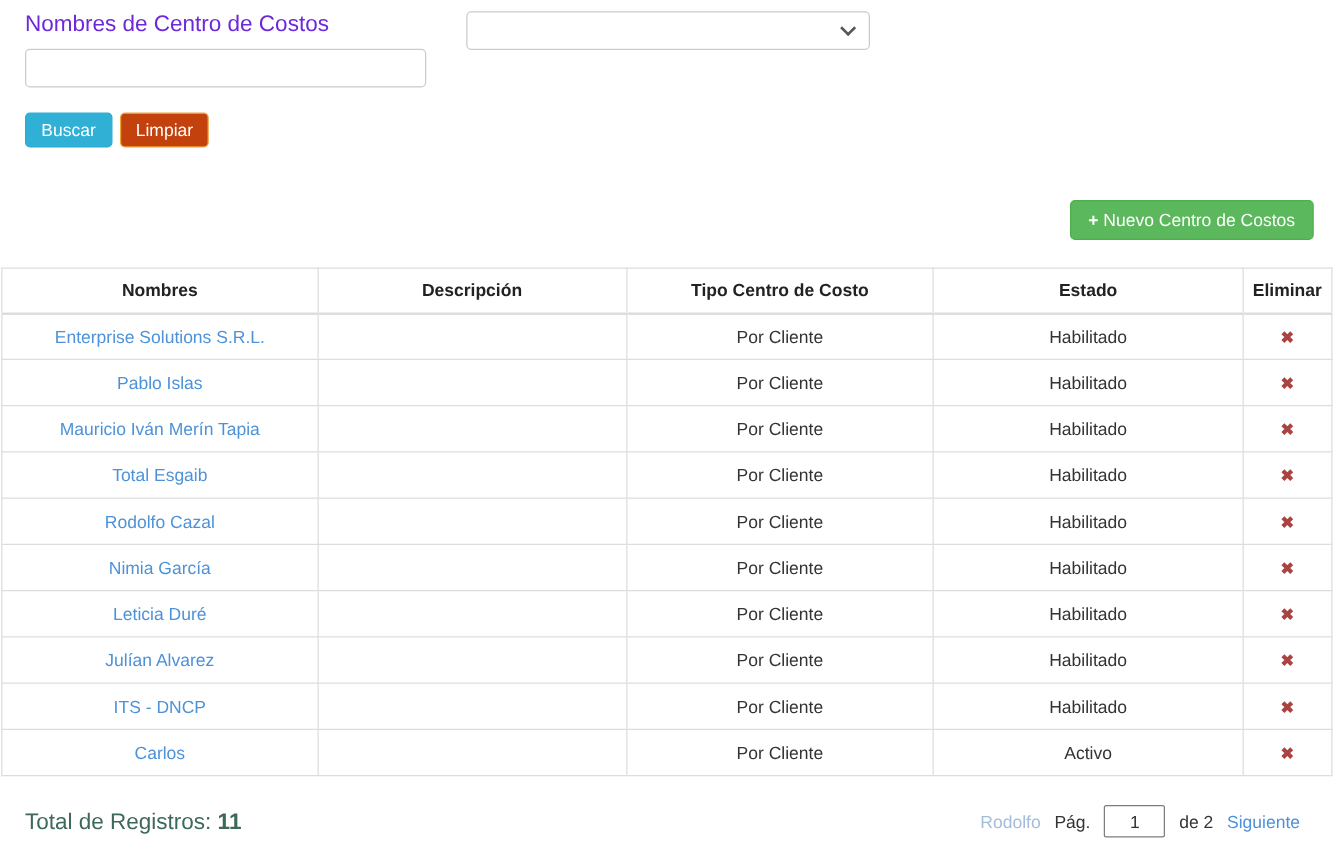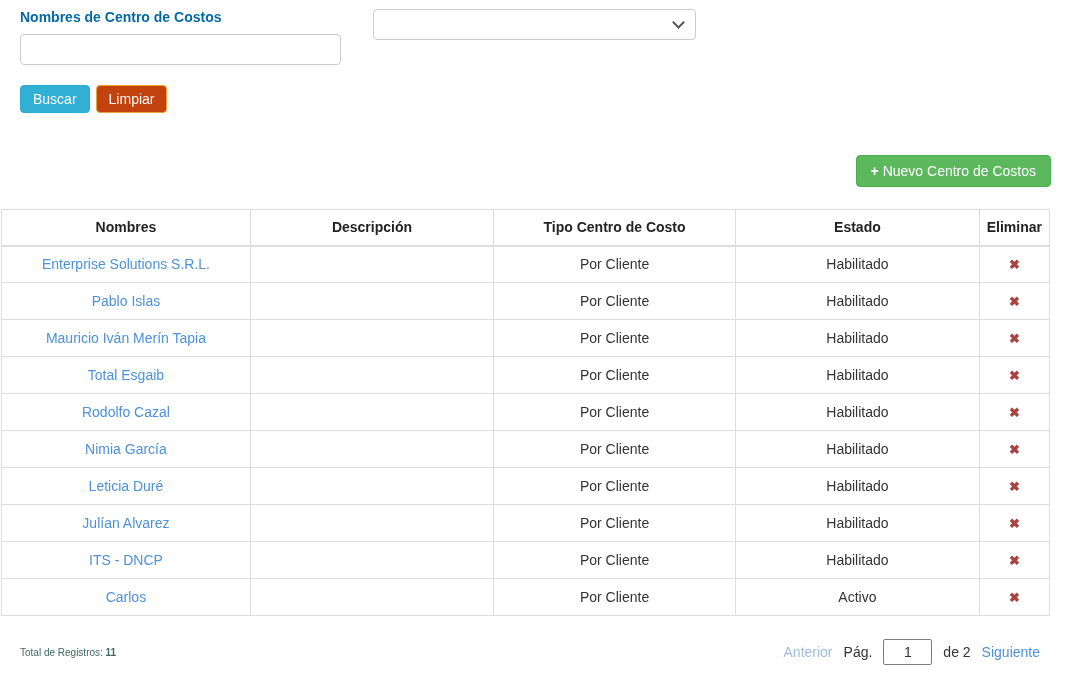--- a/index.html
+++ b/index.html
@@ -7,21 +7,21 @@
   body {
     font-family: "Liberation Sans", sans-serif;
     font-size: 14px;
     color: #333;
     overflow: hidden;
   }
 
   
   .filters { padding: 9px 20px 0 20px; display: flex; gap: 32px; }
   .filter-group { display: flex; flex-direction: column; }
-  .filter-label { font-weight: bold; font-size: 14px; color: #0369a1; margin-bottom: 9px; }
+  .filter-label { font-weight: normal; font-size: 18px; color: #6d28d9; margin-bottom: 9px; }
   .text-input {
     width: 321px; height: 31px;
     border: 1px solid #ccc; border-radius: 4px;
     padding: 0 10px; font-size: 14px; color: #333;
     font-family: "Liberation Sans", sans-serif;
     outline: none;
   }
   .select-wrap { position: relative; width: 323px; }
   .select-input {
     -webkit-appearance: none; appearance: none;
@@ -48,41 +48,41 @@
     font-family: "Liberation Sans", sans-serif;
   }
   .btn-search { background: #31b0d5; border-color: #2aabd2; }
   .btn-clear  { background: #c2410c; border-color: #eea236; }
 
   .actions-row { margin-top: 42px; padding-right: 20px; text-align: right; }
   .btn-new { background: #5cb85c; border-color: #4cae4c; padding: 7px 14px; }
   .btn-new .plus { font-weight: bold; margin-right: 4px; }
 
   
-  .table-wrap { margin: 22px 21px 0 1px; }
+  .table-wrap { margin: 22px 5px 0 1px; }
   table { width: 100%; border-collapse: collapse; table-layout: fixed; }
   th, td {
     border: 1px solid #ddd; text-align: center; vertical-align: middle;
     font-size: 14px; padding: 8px 6px; height: 37px;
   }
   th { font-weight: bold; color: #222; border-bottom: 2px solid #ddd; height: 36px; }
   col.c-nombres { width: 23.75%; }
   col.c-desc    { width: 23.2%; }
   col.c-tipo    { width: 23.1%; }
   col.c-estado  { width: 23.25%; }
   col.c-elim    { width: 6.7%; }
   .name-link { color: #4d92d8; text-decoration: none; cursor: pointer; }
   .delete-x { color: #a94442; font-weight: bold; font-size: 13px; cursor: pointer; }
 
   
   .footer {
     margin-top: 23px; padding: 0 31px 0 20px;
     display: flex; justify-content: space-between; align-items: center;
   }
-  .total-text { color: #3d685c; font-size: 10px; }
+  .total-text { color: #3d685c; font-size: 18px; }
   .total-text b { font-weight: bold; }
   .pagination { display: flex; align-items: center; gap: 11px; font-size: 14px; }
   .page-prev { color: #a3bcd9; cursor: default; text-decoration: none; }
   .page-next { color: #4d92d8; cursor: pointer; text-decoration: none; }
   .page-label, .page-of { color: #333; }
   .page-input {
     width: 49px; height: 26px; text-align: center;
     border: 1px solid #7d7d7d; border-radius: 2px;
     font-size: 14px; color: #333;
     font-family: "Liberation Sans", sans-serif;
@@ -214,19 +214,19 @@
     <td class="status-cell">Activo</td>
     <td><span class="delete-x">✖</span></td>
   </tr>
 </tbody>
   </table>
 </div>
 
 <div class="footer">
   <div class="total-text"><span>Total de Registros:</span>&nbsp;<b>11</b></div>
   <div class="pagination">
-    <a class="page-prev">Anterior</a>
+    <a class="page-prev">Rodolfo</a>
     <span class="page-label">Pág.</span>
     <input class="page-input" type="text" value="1" style="">
     <span class="page-of">de 2</span>
     <a class="page-next">Siguiente</a>
   </div>
 </div>
 
 </body></html>

